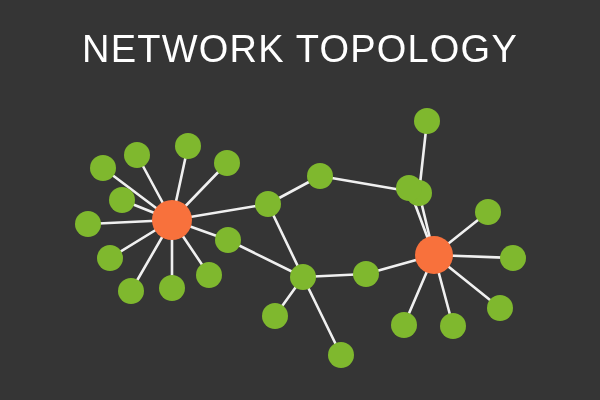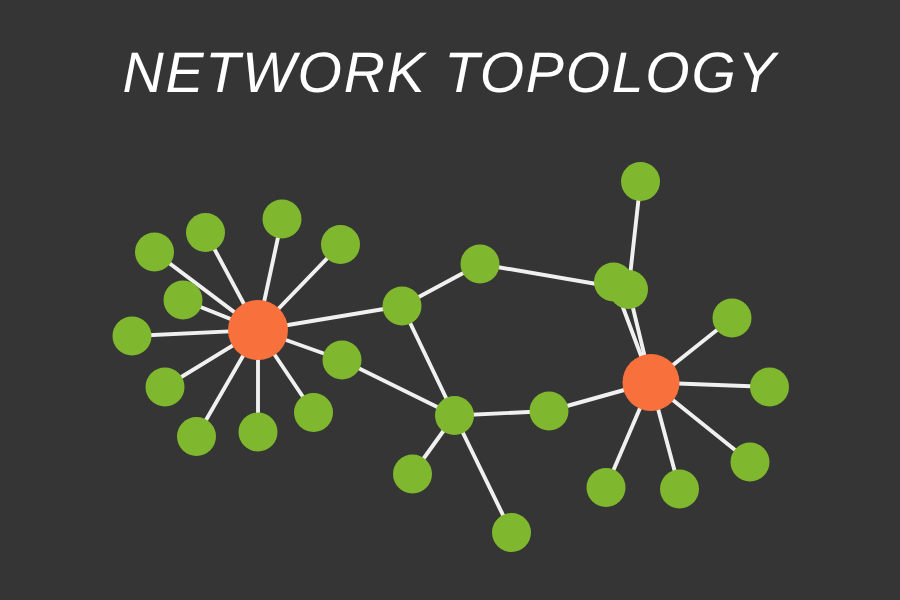--- a/index.html
+++ b/index.html
@@ -12,21 +12,20 @@
     width: 600px;
     height: 400px;
     overflow: hidden;
     font-family: "Liberation Sans", sans-serif;
   }
   #canvas {
     position: relative;
     width: 600px;
     height: 400px;
     background: #0369a1;
-    font-style: italic;
   }
   #graph-svg {
     position: absolute;
     left: 0;
     top: 0;
     width: 600px;
     height: 400px;
     display: block;
   }
   #diagram-title {

